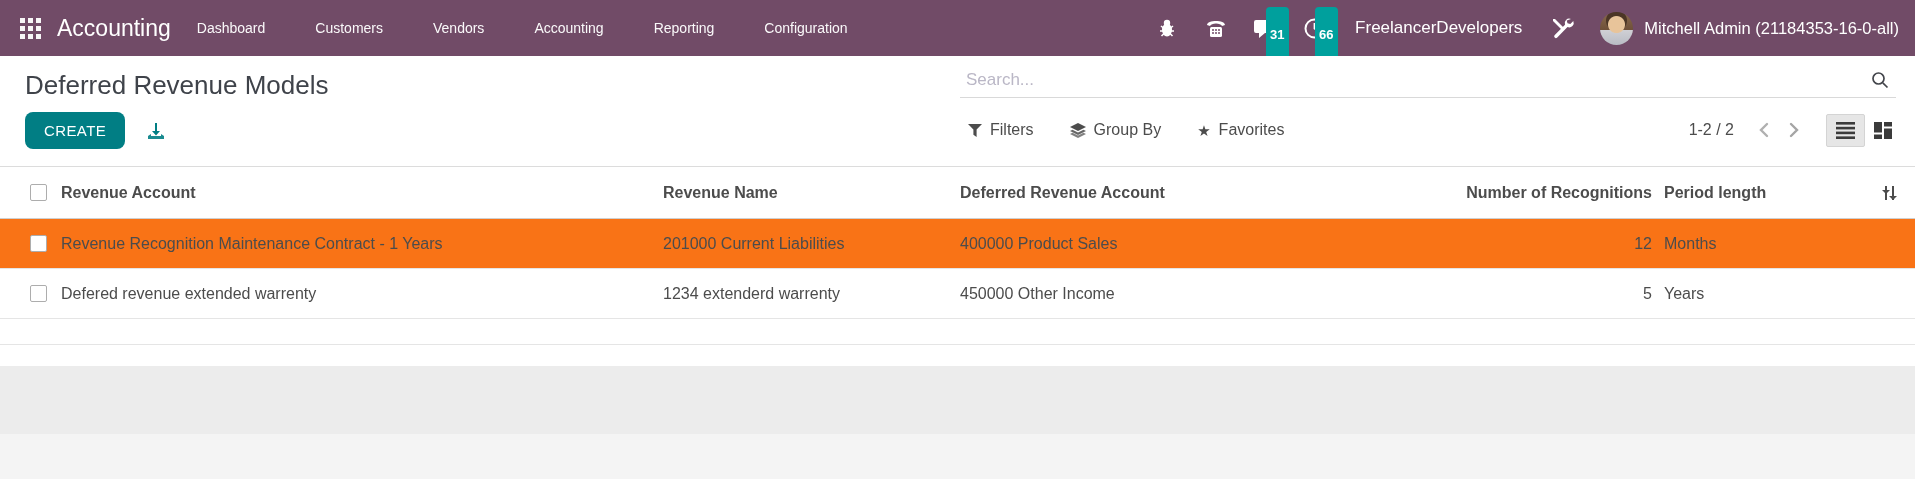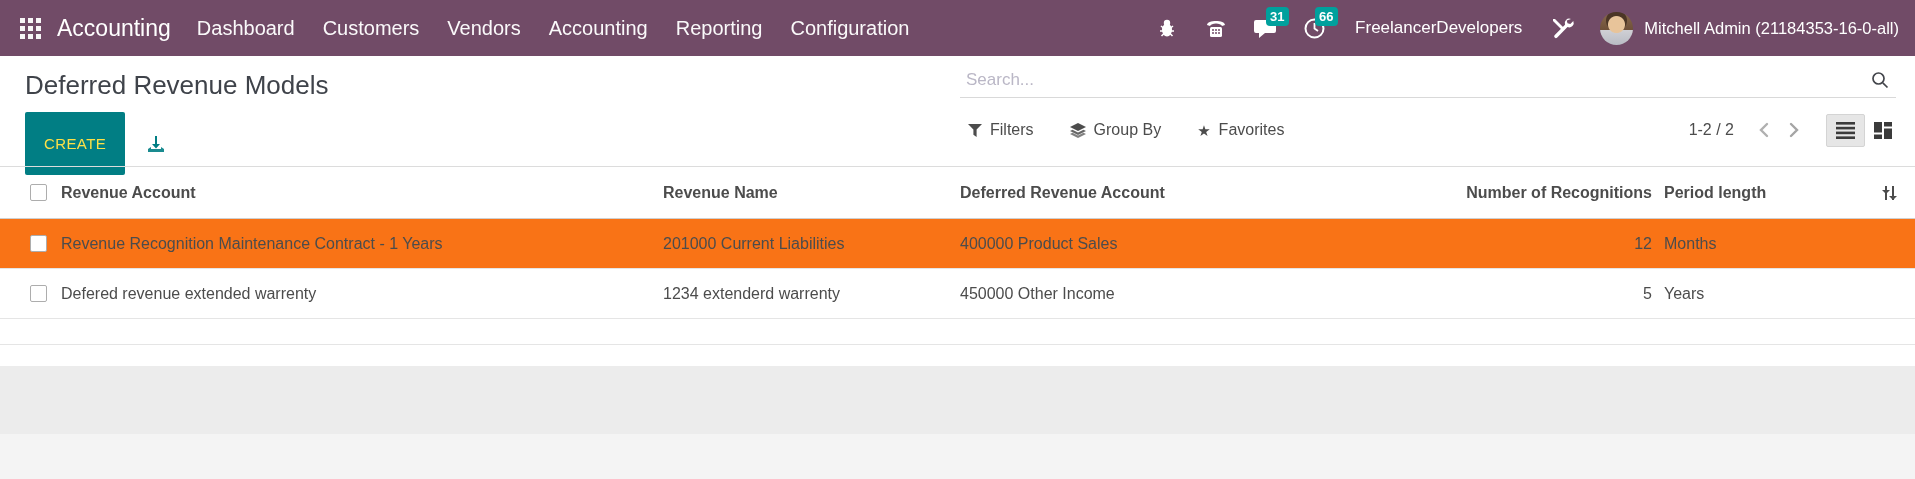--- a/index.html
+++ b/index.html
@@ -11,28 +11,28 @@
     height: 56px; background: #714B67; display: flex; align-items: center;
     padding: 0 16px; color: #fff; width: 100%;
   }
   .apps-grid {
     width: 21px; height: 21px; display: grid; cursor: pointer;
     grid-template-columns: repeat(3, 5px); grid-template-rows: repeat(3, 5px); gap: 3px;
     margin-left: 4px;
   }
   .apps-grid span { background: rgba(255,255,255,.95); }
   .app-name { font-size: 23px; font-weight: 500; margin: 0 26px 0 16px; cursor: pointer; }
-  .top-menu { display: flex; gap: 28px; font-size: 20px; }
+  .top-menu { display: flex; gap: 50px; font-size: 14px; }
   .top-menu .menu-item { cursor: pointer; color: rgba(255,255,255,.97); white-space: nowrap; }
   .top-spacer { flex: 1; }
   .systray { display: flex; align-items: center; gap: 25px; }
   .tray-icon { position: relative; width: 24px; height: 24px; display: flex; align-items: center; justify-content: center; cursor: pointer; }
   .badge {
     position: absolute; top: -9px; left: 13px; background: #00A09D; color: #fff;
-    font-size: 13px; line-height: 1; padding: 3px 4px; border-radius: 4px; font-weight: 700;
+    font-size: 13px; line-height: 1; padding: 21px 4px; border-radius: 4px; font-weight: 700;
   }
   .company-name { font-size: 17px; cursor: pointer; white-space: nowrap; margin: 0 4px; }
   .avatar {
     width: 33px; height: 33px; border-radius: 50%; overflow: hidden; cursor: pointer;
     background:
       radial-gradient(circle at 50% 38%, #e8c49a 0 8px, transparent 9px),
       radial-gradient(circle at 50% 26%, #4c3626 0 10px, transparent 11px),
       linear-gradient(180deg, #8a6a4d 0%, #6e4f38 55%, #cfcfd4 56%, #b9bcc4 100%);
   }
   .user-name { font-size: 16.5px; white-space: nowrap; cursor: pointer; margin-left: -14px; }
@@ -50,22 +50,22 @@
     border: none; outline: none; flex: 1; font-size: 17px; color: #4c4c4c;
     font-family: "Liberation Sans", sans-serif; background: transparent; padding: 0 6px;
   }
   .searchbar input::placeholder { color: #bab7c6; }
   .search-glass { margin-right: 6px; cursor: pointer; }
 
   .control-row { position: absolute; top: 52px; left: 0; width: 100%; height: 44px; }
 
   .create-wrap { position: absolute; left: 25px; top: 4px; display: flex; align-items: center; gap: 22px; }
   .btn-create {
-    background: #017E84; color: #fde047; border: none; font-size: 15px; font-weight: 500;
-    letter-spacing: .4px; padding: 23px 19px; cursor: pointer; border-radius: 2px;
+    background: #017E84; color: #ffffff; border: none; font-size: 15px; font-weight: 500;
+    letter-spacing: .4px; padding: 10px 19px; cursor: pointer; border-radius: 8px;
     font-family: "Liberation Sans", sans-serif;
   }
   .export-icon { cursor: pointer; display: flex; }
 
   .facet-bar { position: absolute; left: 968px; top: 0; height: 44px; display: flex; align-items: center; gap: 36px; }
   .facet { display: flex; align-items: center; gap: 8px; font-size: 16px; color: #4c4c4c; cursor: pointer; white-space: nowrap; }
   .star-glyph { font-size: 15px; color: #4c4c4c; line-height: 1; }
 
   .pager-wrap { position: absolute; right: 14px; top: 0; height: 44px; display: flex; align-items: center; gap: 14px; }
   .pager-text { font-size: 16px; color: #4c4c4c; margin-right: 8px; }

